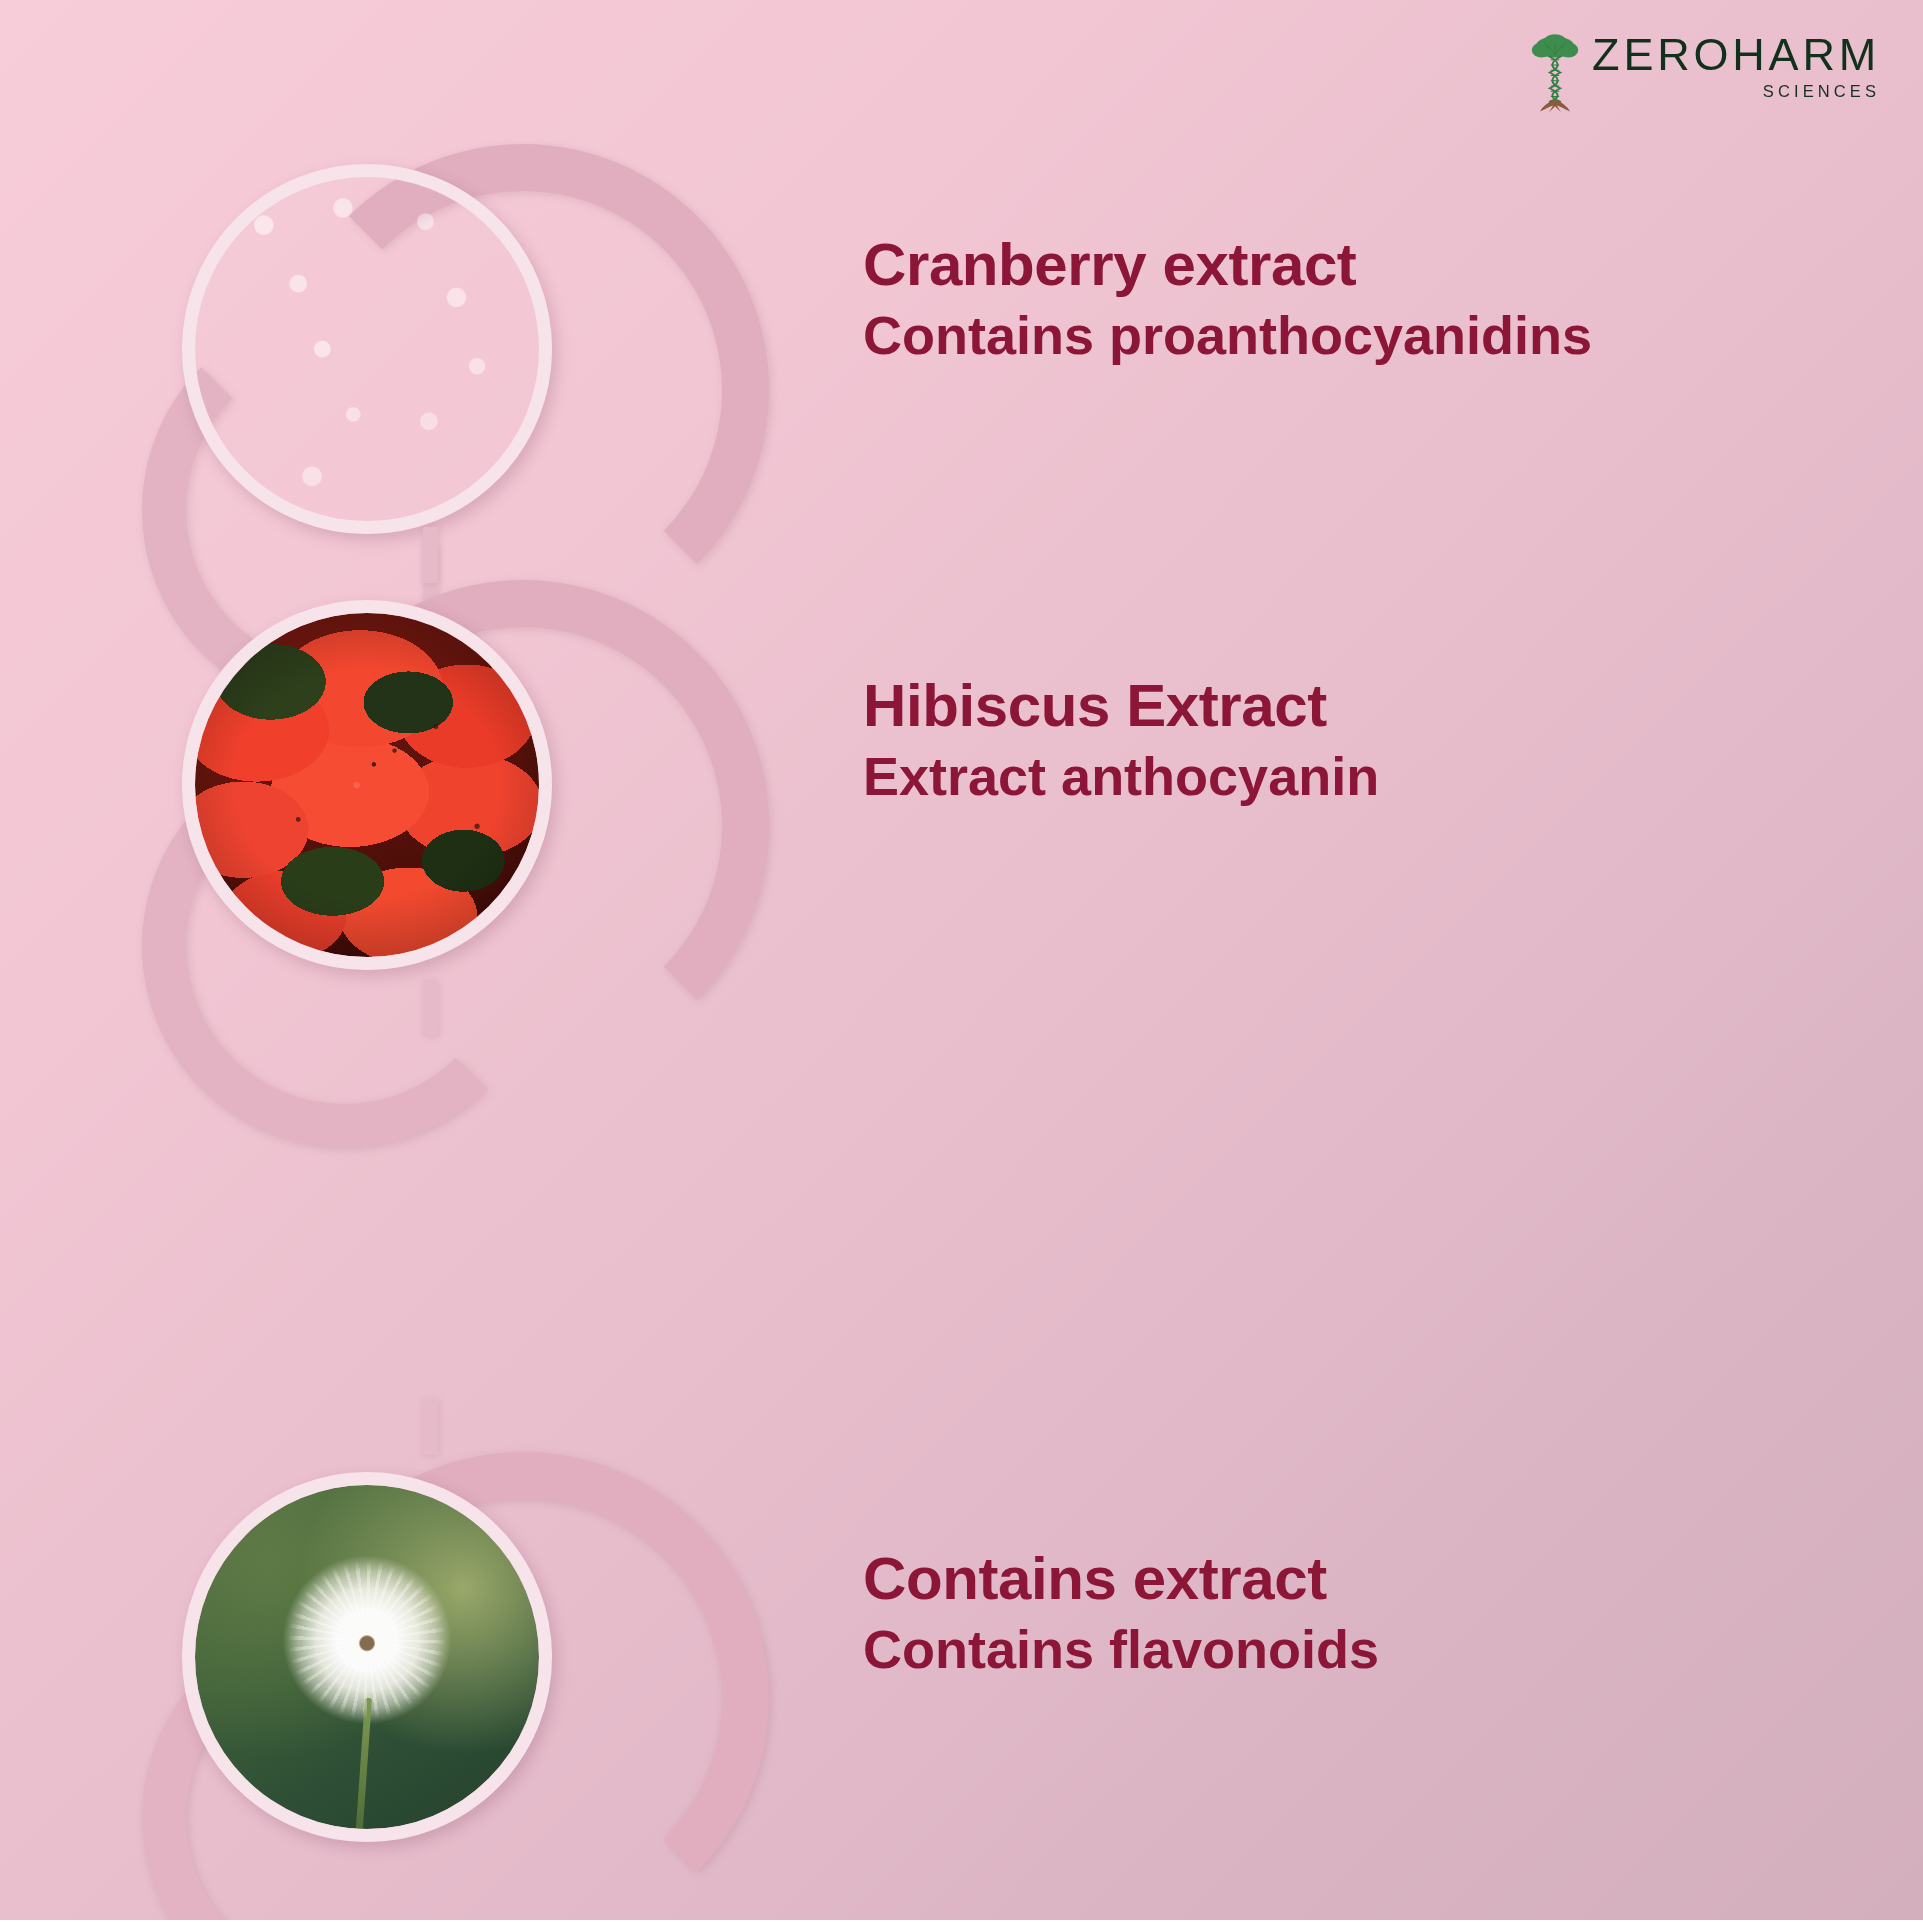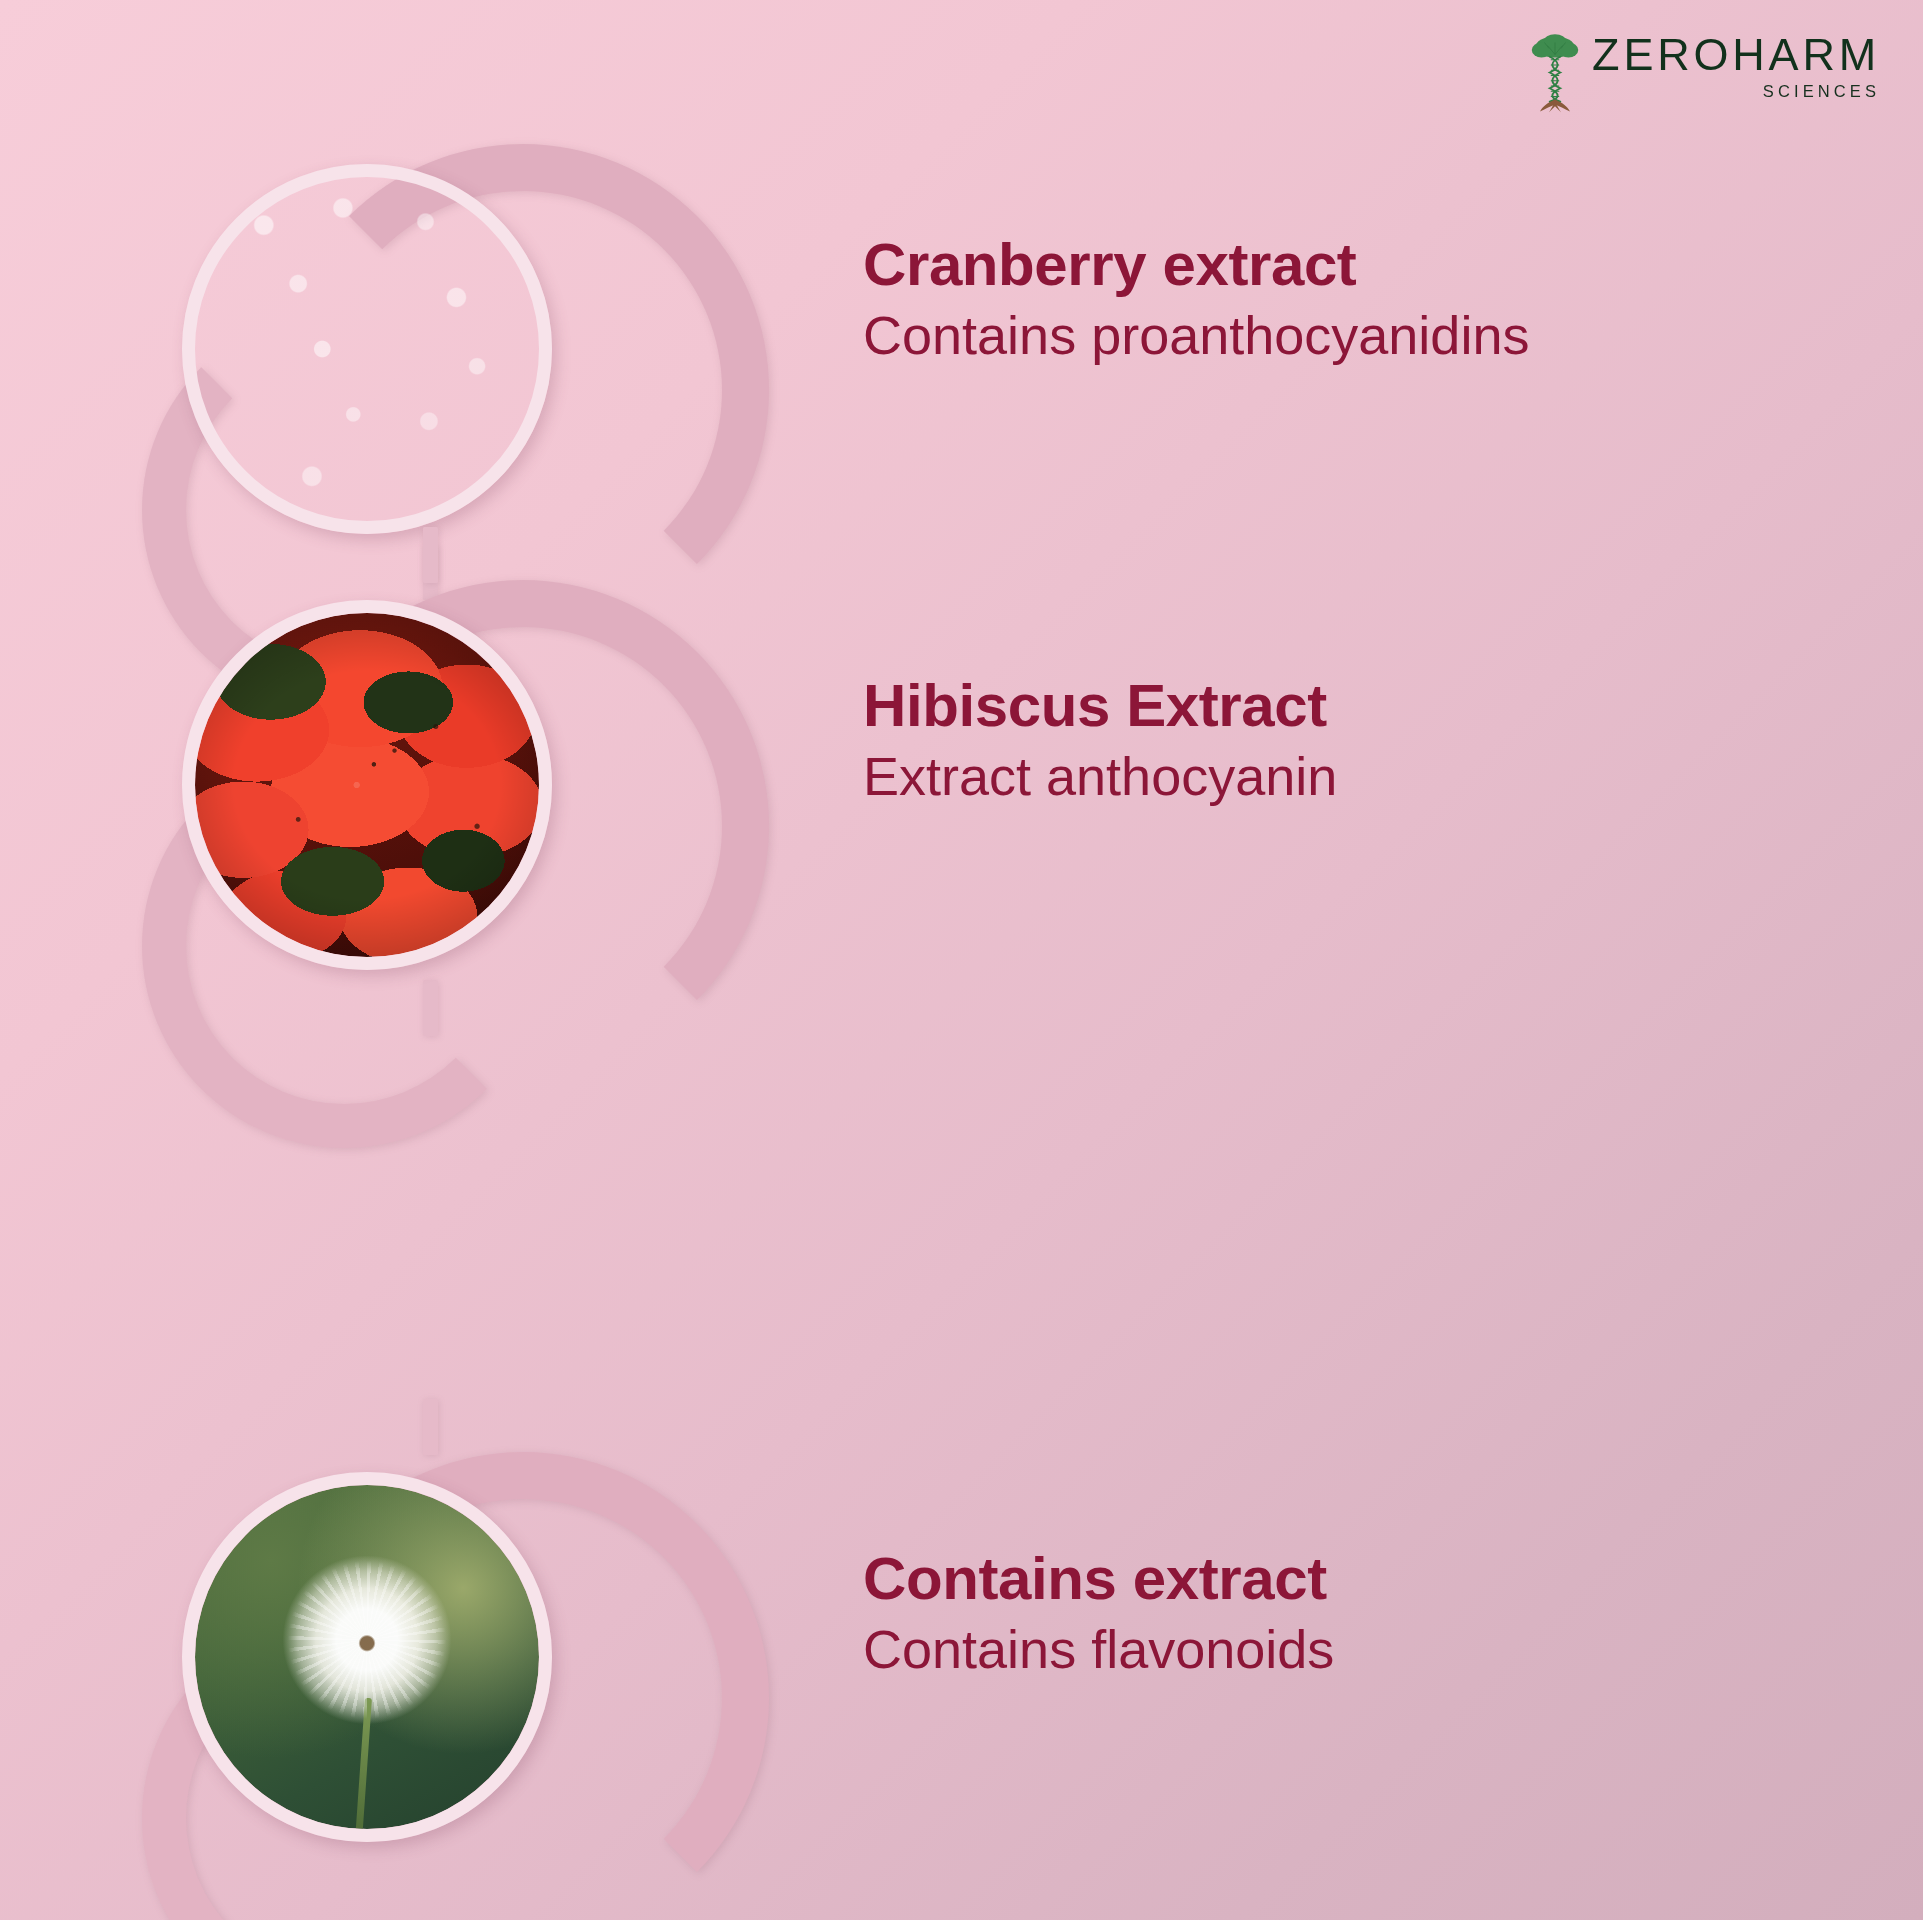--- a/index.html
+++ b/index.html
@@ -40,21 +40,21 @@
   
   .disc{position:absolute;left:69px;top:44px;width:370px;height:370px;border-radius:50%;
         border:13.5px solid #f7e3ea;box-sizing:border-box;overflow:hidden;
         box-shadow:4.5px 6px 15px rgba(120,60,85,.22);}
   .photo{position:absolute;inset:0;border-radius:50%;overflow:hidden;}
 
   
   .txt{position:absolute;left:863px;width:999px;}
   .title{font-size:60px;font-weight:700;color:#8c1638;line-height:1.02;
          letter-spacing:-0.4px;white-space:nowrap;}
-  .sub{font-size:54px;font-weight:400;color:#8c1638;line-height:1.05;
+  .sub{font-size:54px;font-weight:700;color:#8c1638;line-height:1.05;
        margin-top:12px;white-space:nowrap;}
 
   
   
   .ph-cranberry{background:
      radial-gradient(circle at 21% 17%,#f0402e 0 7.2%,transparent 7.6%),
      radial-gradient(circle at 44% 12%,#ee3b29 0 8.6%,transparent 9%),
      radial-gradient(circle at 68% 16%,#e43325 0 8%,transparent 8.4%),
      radial-gradient(circle at 87% 24%,#f04433 0 7.4%,transparent 7.8%),
      radial-gradient(circle at 9% 33%,#d8291f 0 6.6%,transparent 7%),

